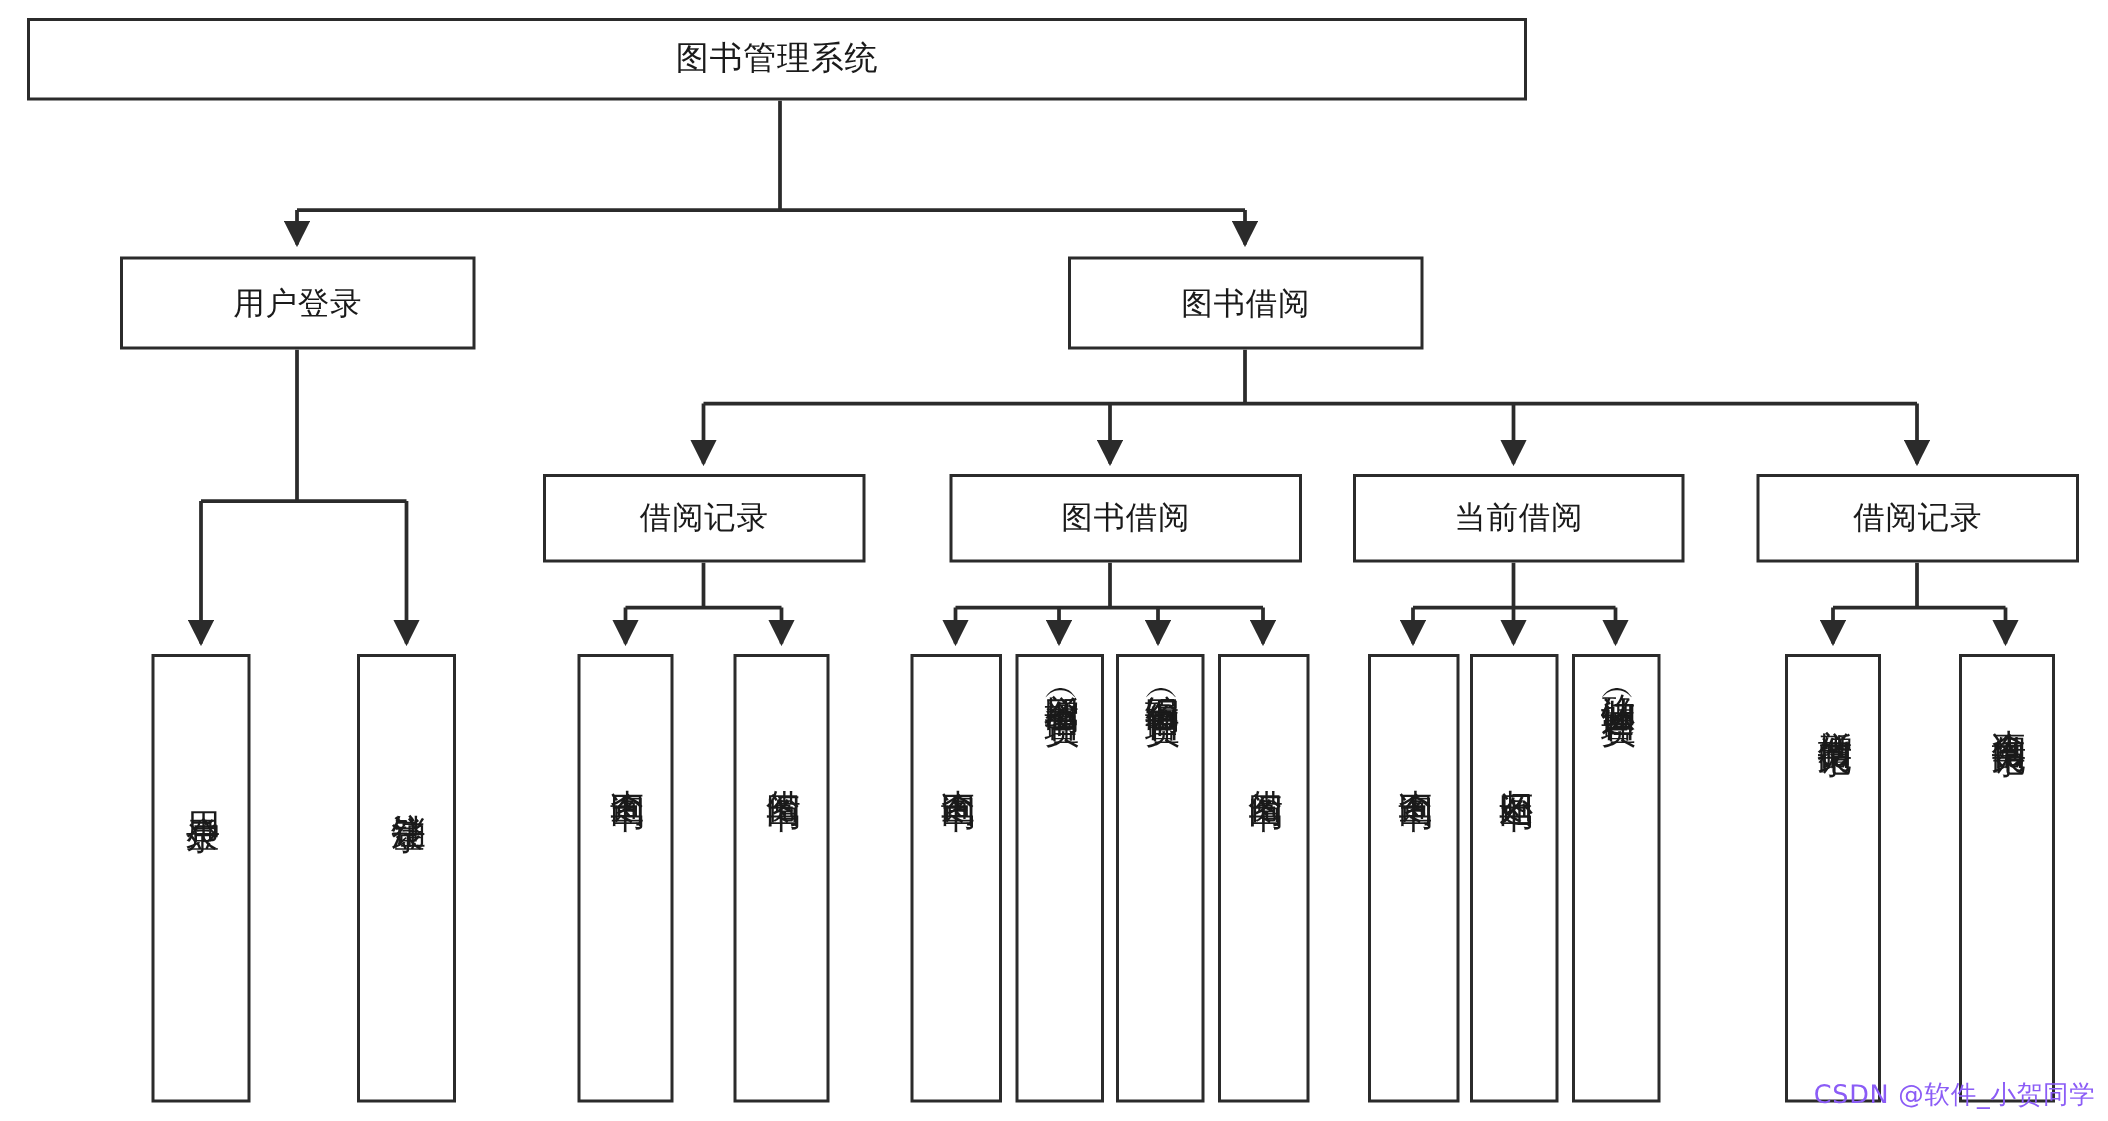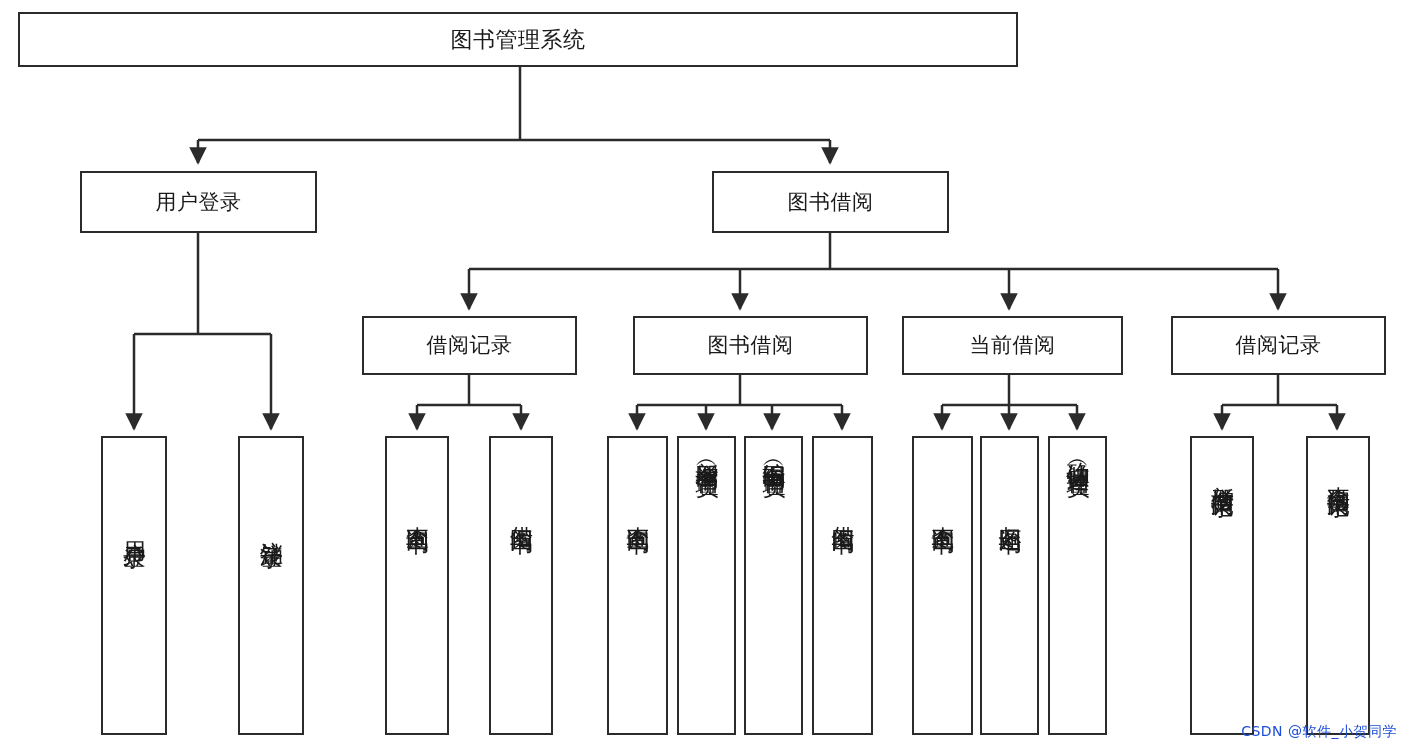--- a/index.html
+++ b/index.html
@@ -60,22 +60,22 @@
     letter-spacing: 2px;
     white-space: nowrap;
   }
   .node.vert.tall .label {
     font-size: 23px;
   }
   #watermark {
     position: absolute;
     right: 8px;
     bottom: 6px;
-    font-size: 14px;
-    color: #1d4ed8;
+    font-size: 17px;
+    color: #8b5cf6;
     letter-spacing: 0.5px;
     user-select: none;
     white-space: nowrap;
   }
 </style>
 </head>
 <body>
 
 <div id="canvas">
 

